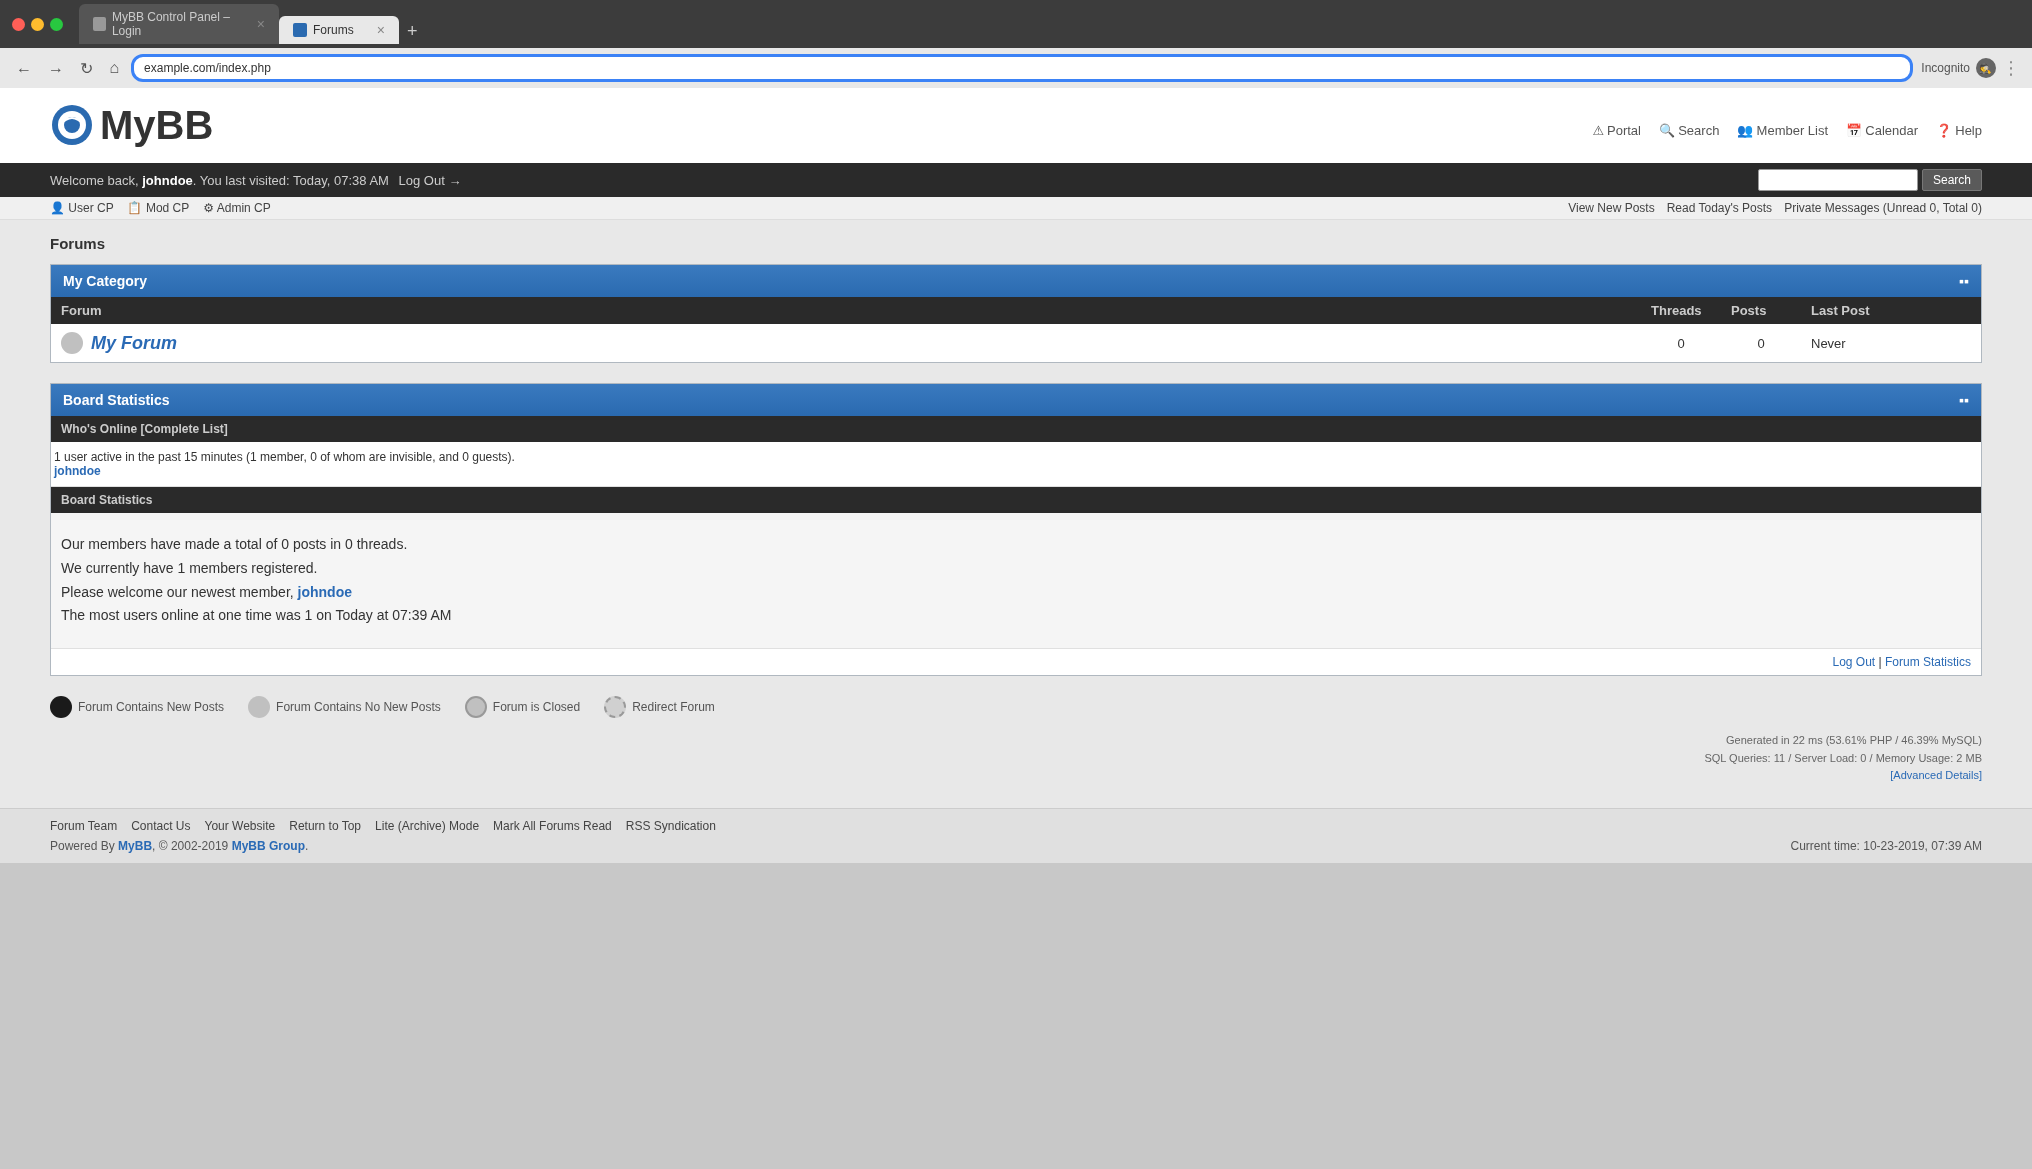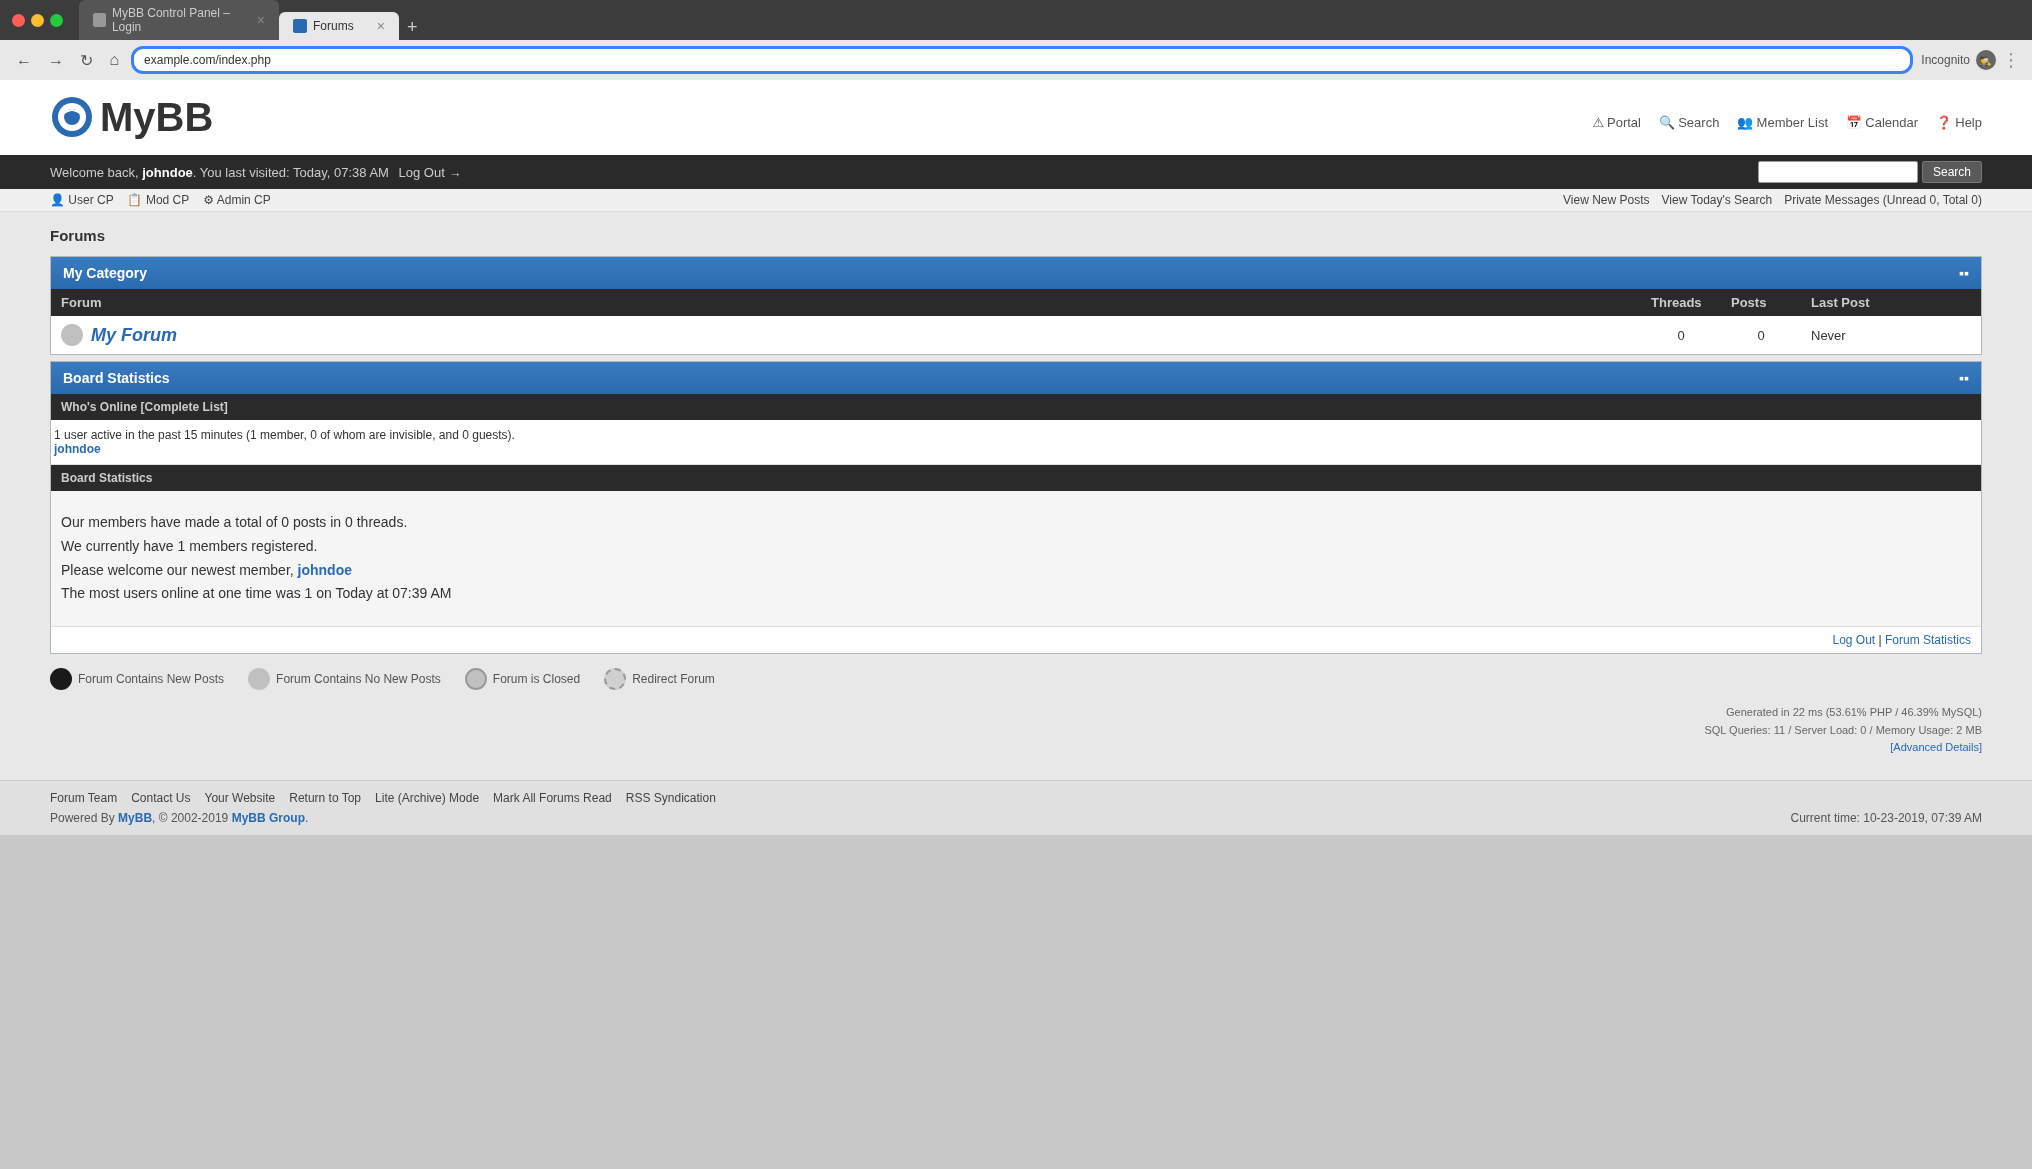--- a/index.html
+++ b/index.html
@@ -1,20 +1,20 @@
 <!DOCTYPE html>
 <html><head>
   <meta charset="utf-8">
   <style>
     * { margin: 0; padding: 0; box-sizing: border-box; }
     body { font-family: Arial, Helvetica, sans-serif; font-size: 13px; background: #c8c8c8; color: #333; }
 
     
     .browser-chrome { background: #3c3c3c; width: 100%; }
-    .browser-titlebar { display: flex; align-items: center; padding: 16px 12px; gap: 8px; background: #3c3c3c; height: 40px; }
+    .browser-titlebar { display: flex; align-items: center; padding: 24px 12px; gap: 8px; background: #3c3c3c; height: 40px; }
     .browser-dots { display: flex; gap: 6px; align-items: center; }
     .dot { width: 13px; height: 13px; border-radius: 50%; display: inline-block; }
     .dot-red { background: #ff5f57; }
     .dot-yellow { background: #febc2e; }
     .dot-green { background: #28c840; }
     .browser-tabs { display: flex; align-items: flex-end; flex: 1; margin-left: 8px; }
     .browser-tab { display: flex; align-items: center; gap: 6px; padding: 6px 14px; border-radius: 6px 6px 0 0; font-size: 12px; color: #ccc; background: #555; max-width: 200px; min-width: 120px; }
     .browser-tab.active { background: #e8e8e8; color: #333; }
     .tab-favicon { width: 14px; height: 14px; border-radius: 2px; background: #999; display: inline-block; }
     .tab-close { margin-left: auto; cursor: pointer; color: #888; font-size: 14px; }
@@ -51,21 +51,21 @@
     .sub-nav-left { display: flex; gap: 14px; }
     .sub-nav-left a { color: #444; text-decoration: none; }
     .sub-nav-right { display: flex; gap: 12px; }
     .sub-nav-right a { color: #444; text-decoration: none; }
 
     
     .main-content { padding: 15px 50px; background: #e8e8e8; }
     .page-title { font-size: 15px; font-weight: bold; color: #333; margin-bottom: 12px; }
 
     
-    .forum-section { margin-bottom: 6px; border: 1px solid #b0b8c0; }
+    .forum-section { margin-bottom: 20px; border: 1px solid #b0b8c0; }
     .section-header { background: linear-gradient(to bottom, #3a7abf, #2a6ab0); color: white; padding: 8px 12px; display: flex; justify-content: space-between; align-items: center; }
     .section-header-title { font-size: 14px; font-weight: bold; }
     .section-collapse { color: white; font-size: 14px; }
 
     .forum-table { width: 100%; border-collapse: collapse; background: white; }
     .forum-table thead th { background: #2a2a2a; color: #ccc; padding: 6px 10px; font-size: 13px; text-align: left; }
     .forum-table thead th:last-child { text-align: left; }
     .forum-table tbody tr { border-bottom: 1px solid #e0e0e0; }
     .forum-table tbody tr:last-child { border-bottom: none; }
     .forum-table tbody td { padding: 8px 10px; background: white; font-size: 13px; vertical-align: middle; }
@@ -195,21 +195,21 @@
   </div>
 
   <div class="sub-nav">
     <div class="sub-nav-left">
       <a href="#"><span>👤</span> <span>User CP</span></a>
       <a href="#"><span>📋</span> <span>Mod CP</span></a>
       <a href="#"><span>⚙</span> <span>Admin CP</span></a>
     </div>
     <div class="sub-nav-right">
       <a href="#">View New Posts</a>
-      <a href="#">View Today's Search</a>
+      <a href="#">Read Today's Posts</a>
       <a href="#">Private Messages (Unread 0, Total 0)</a>
     </div>
   </div>
 
   <div class="main-content">
     <div class="page-title">Forums</div>
 
     <div class="forum-section">
       <div class="section-header">
         <span class="section-header-title">My Category</span>

